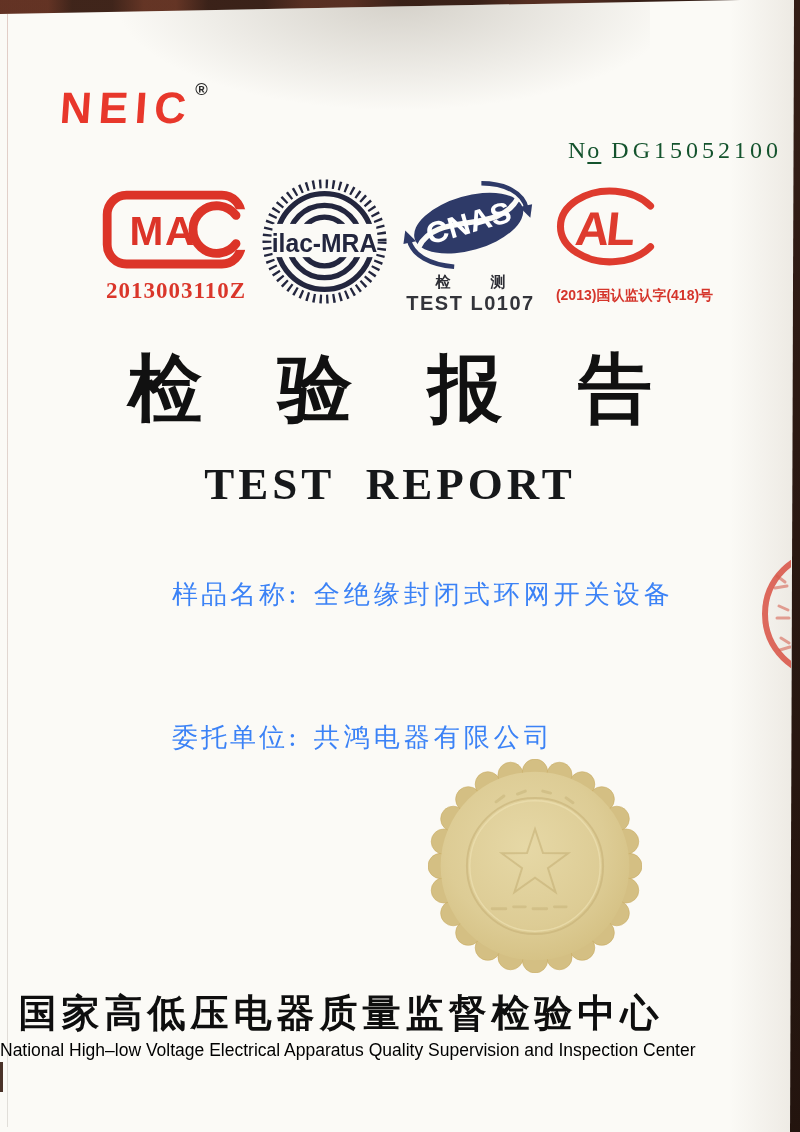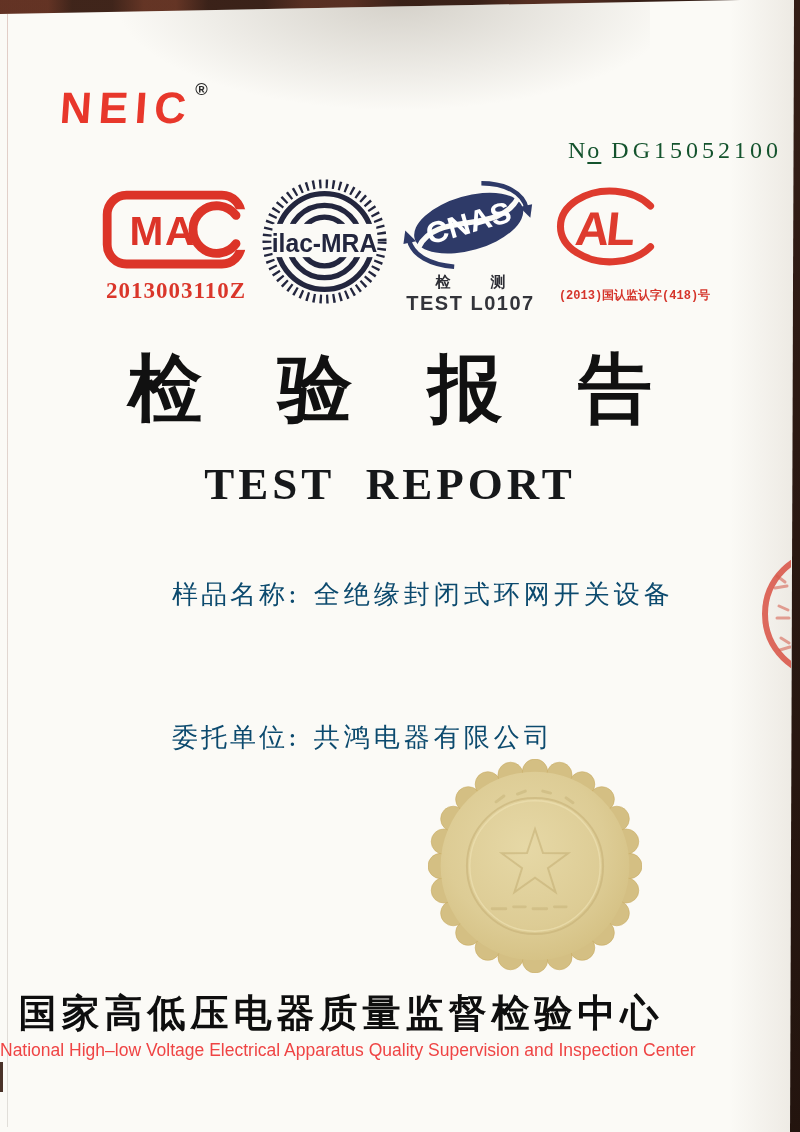--- a/index.html
+++ b/index.html
@@ -68,38 +68,38 @@
   .ilac-wrap{left:261px;top:178px;width:127px;height:127px;}
   .cnas-wrap{left:398px;top:176px;width:145px;text-align:center;}
   .cnas-sub1{
     margin-top:-5px;font-size:15px;font-weight:bold;color:#2e2f36;
     letter-spacing:18px;white-space:pre;text-indent:18px;
   }
   .cnas-sub2{font-size:20px;color:#33343a;font-weight:bold;letter-spacing:1.5px;white-space:nowrap;}
   .cal-wrap{left:549px;top:176px;width:122px;text-align:center;}
   .cal-sub{
     left:537px;top:287px;width:195px;text-align:center;
-    font-family:Liberation Mono, monospace;font-weight:bold;
-    font-size:12px;color:#d5352b;white-space:nowrap;
+    font-family:Liberation Sans, sans-serif;font-weight:bold;
+    font-size:14px;color:#d5352b;white-space:nowrap;
   }
 
   
   .title-cn{
     left:0;top:348px;width:780px;text-align:center;
     font-size:74px;font-weight:600;color:#111;
     letter-spacing:76px;text-indent:76px;line-height:1.1;white-space:nowrap;
   }
   .title-en{
     left:0;top:458px;width:780px;text-align:center;
     font-family:"Liberation Serif",serif;font-weight:bold;
     font-size:45px;color:#16181a;letter-spacing:4px;word-spacing:16px;
   }
 
   
-  .field{left:172px;white-space:nowrap;color:#0c4a6e;}
+  .field{left:172px;white-space:nowrap;color:#3b82f6;}
   .field .lbl{
     font-family:"DejaVu Serif","Liberation Serif",serif;
     font-size:26px;letter-spacing:3px;white-space:pre;
   }
   .field .val{
     font-family:"DejaVu Serif","Liberation Serif",serif;
     font-size:26px;letter-spacing:4px;margin-left:14px;white-space:pre;
   }
   .field .val.mono{
     font-family:"Liberation Mono","DejaVu Sans Mono",monospace;
@@ -112,22 +112,22 @@
 
   
   .edge-stamp{left:747px;top:548px;width:44px;height:168px;overflow:hidden;}
 
   
   .footer-cn{
     left:0;top:988px;width:682px;text-align:center;
     font-size:38px;font-weight:bold;color:#0e0e0e;letter-spacing:5px;white-space:nowrap;
   }
   .footer-en{
-    left:0;top:1040px;width:790px;text-align:left;
-    font-size:17.5px;font-weight:500;color:#ef4444;letter-spacing:0px;white-space:nowrap;
+    left:0;top:1040px;width:626px;text-align:right;
+    font-size:17.5px;font-weight:500;color:#000000;letter-spacing:0px;white-space:nowrap;
   }
 </style>
 </head>
 <body>
 
 <div id="canvas">
   <div id="paper">
     <div class="shade-top"></div>
     <div class="shade-right"></div>
     <div class="fold-line"></div>

